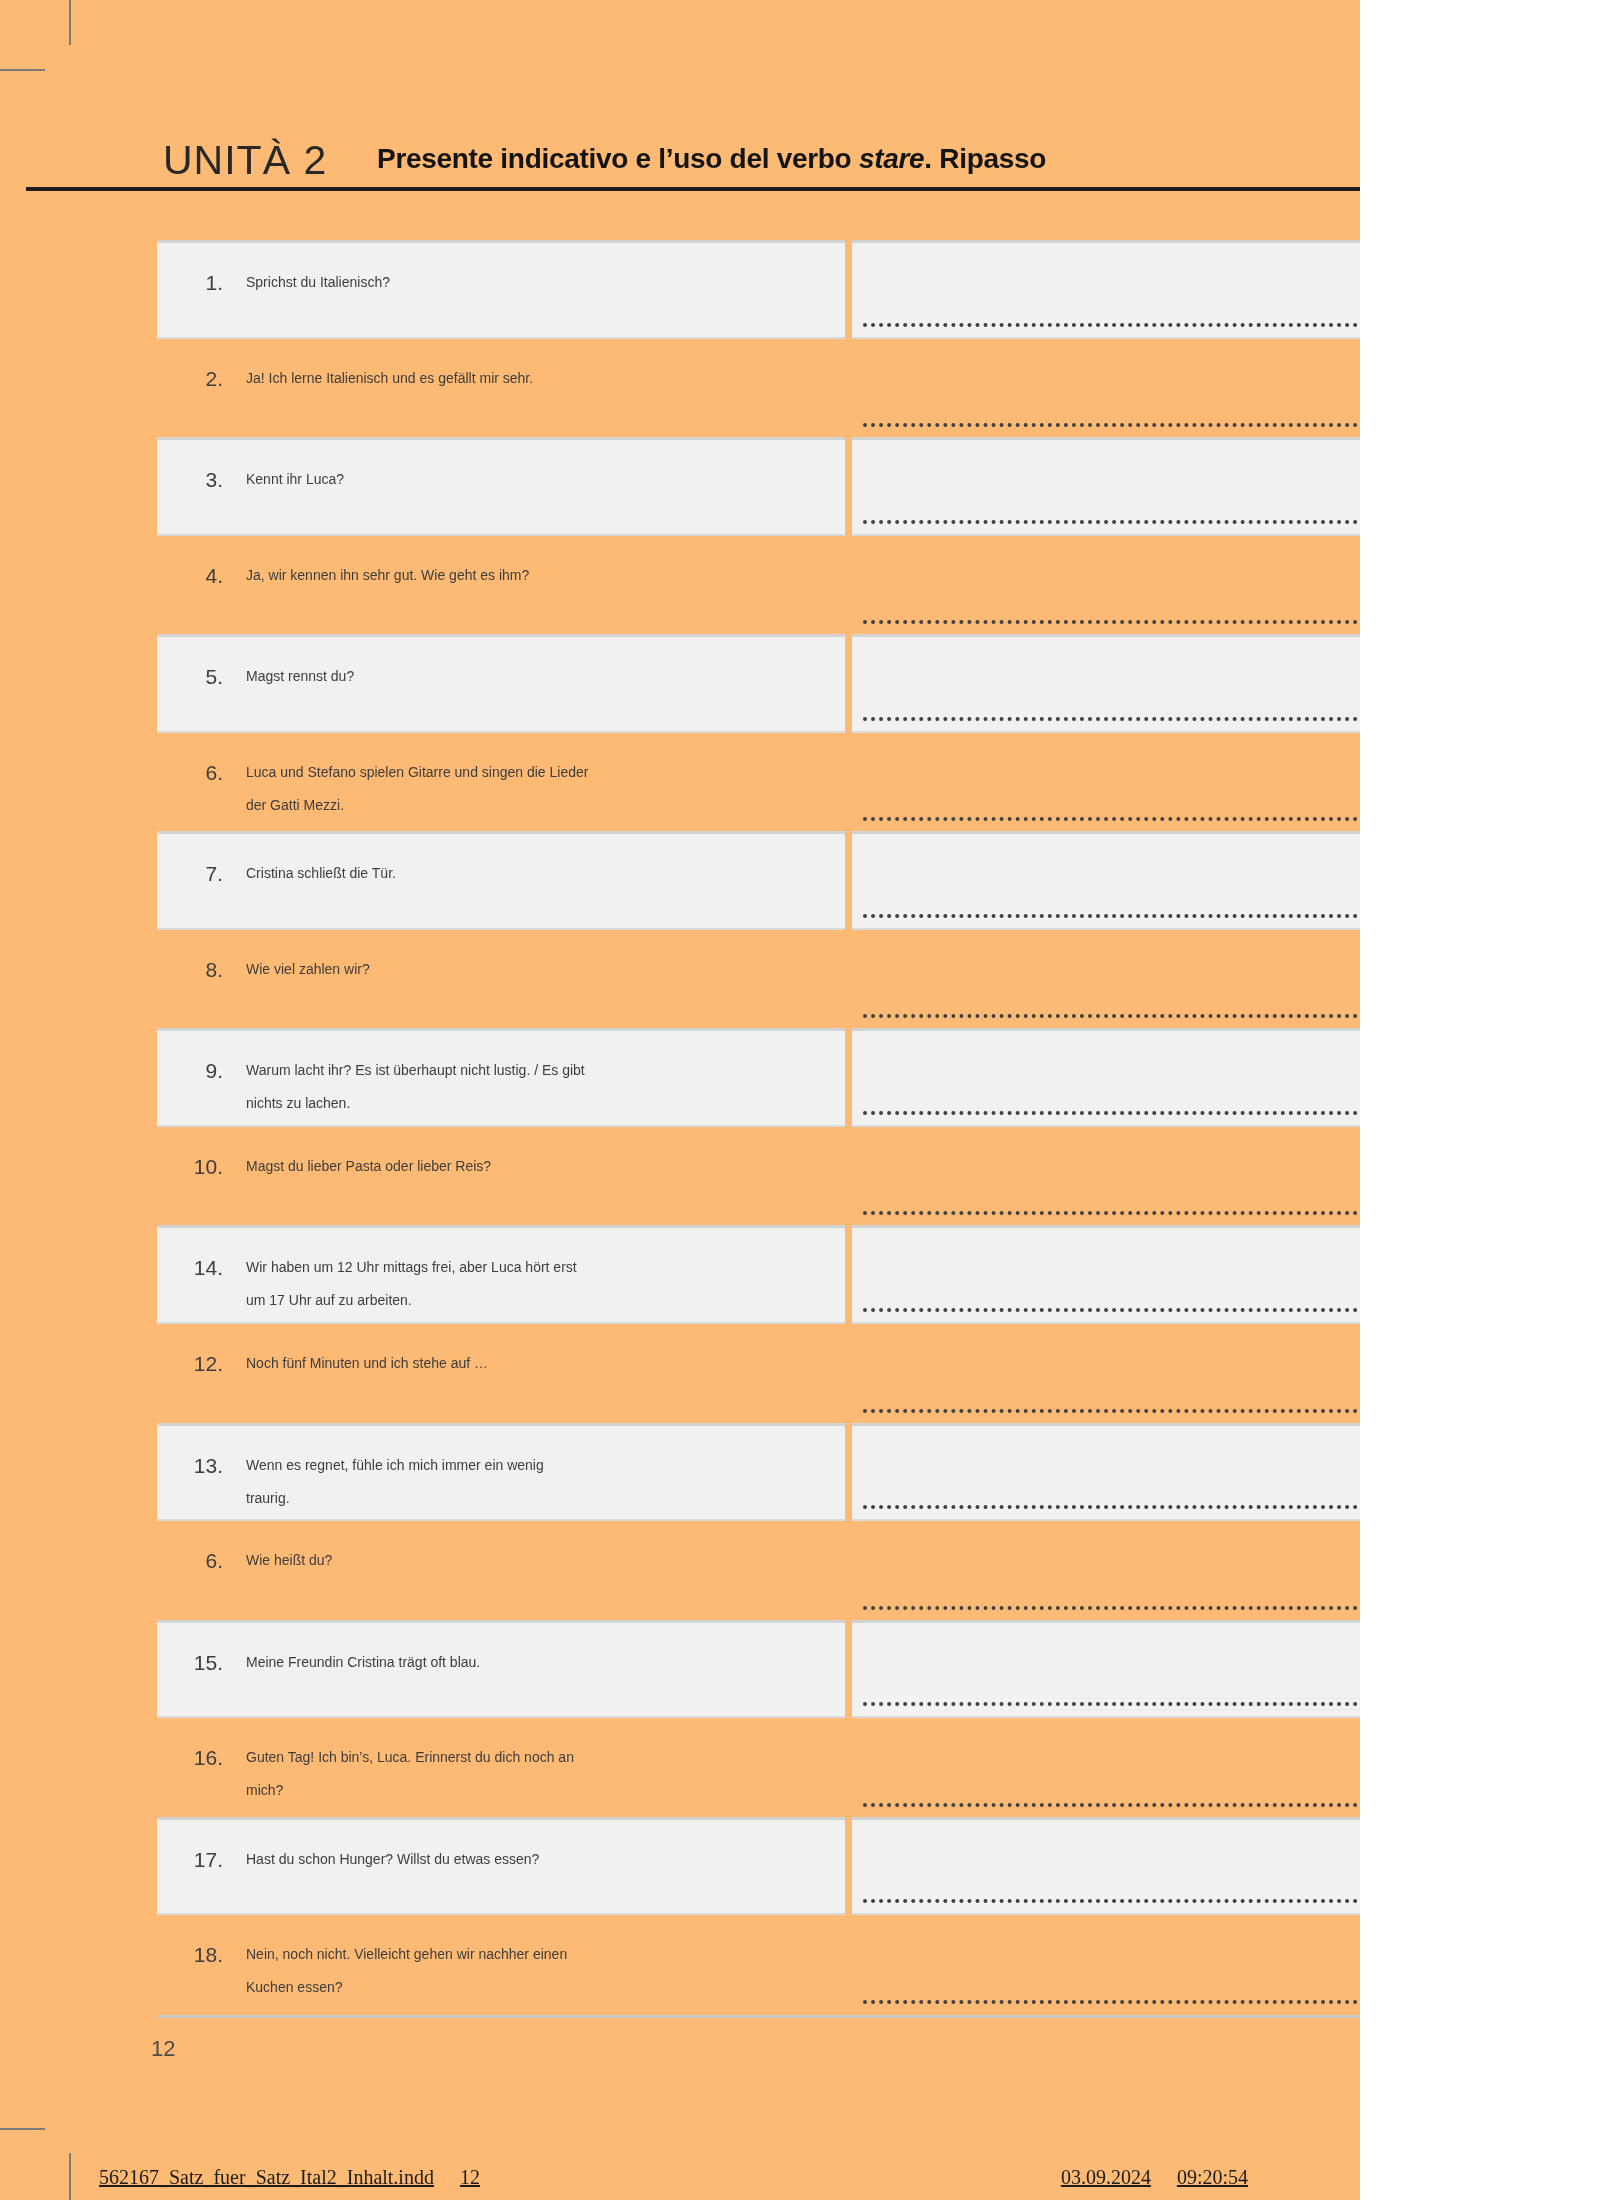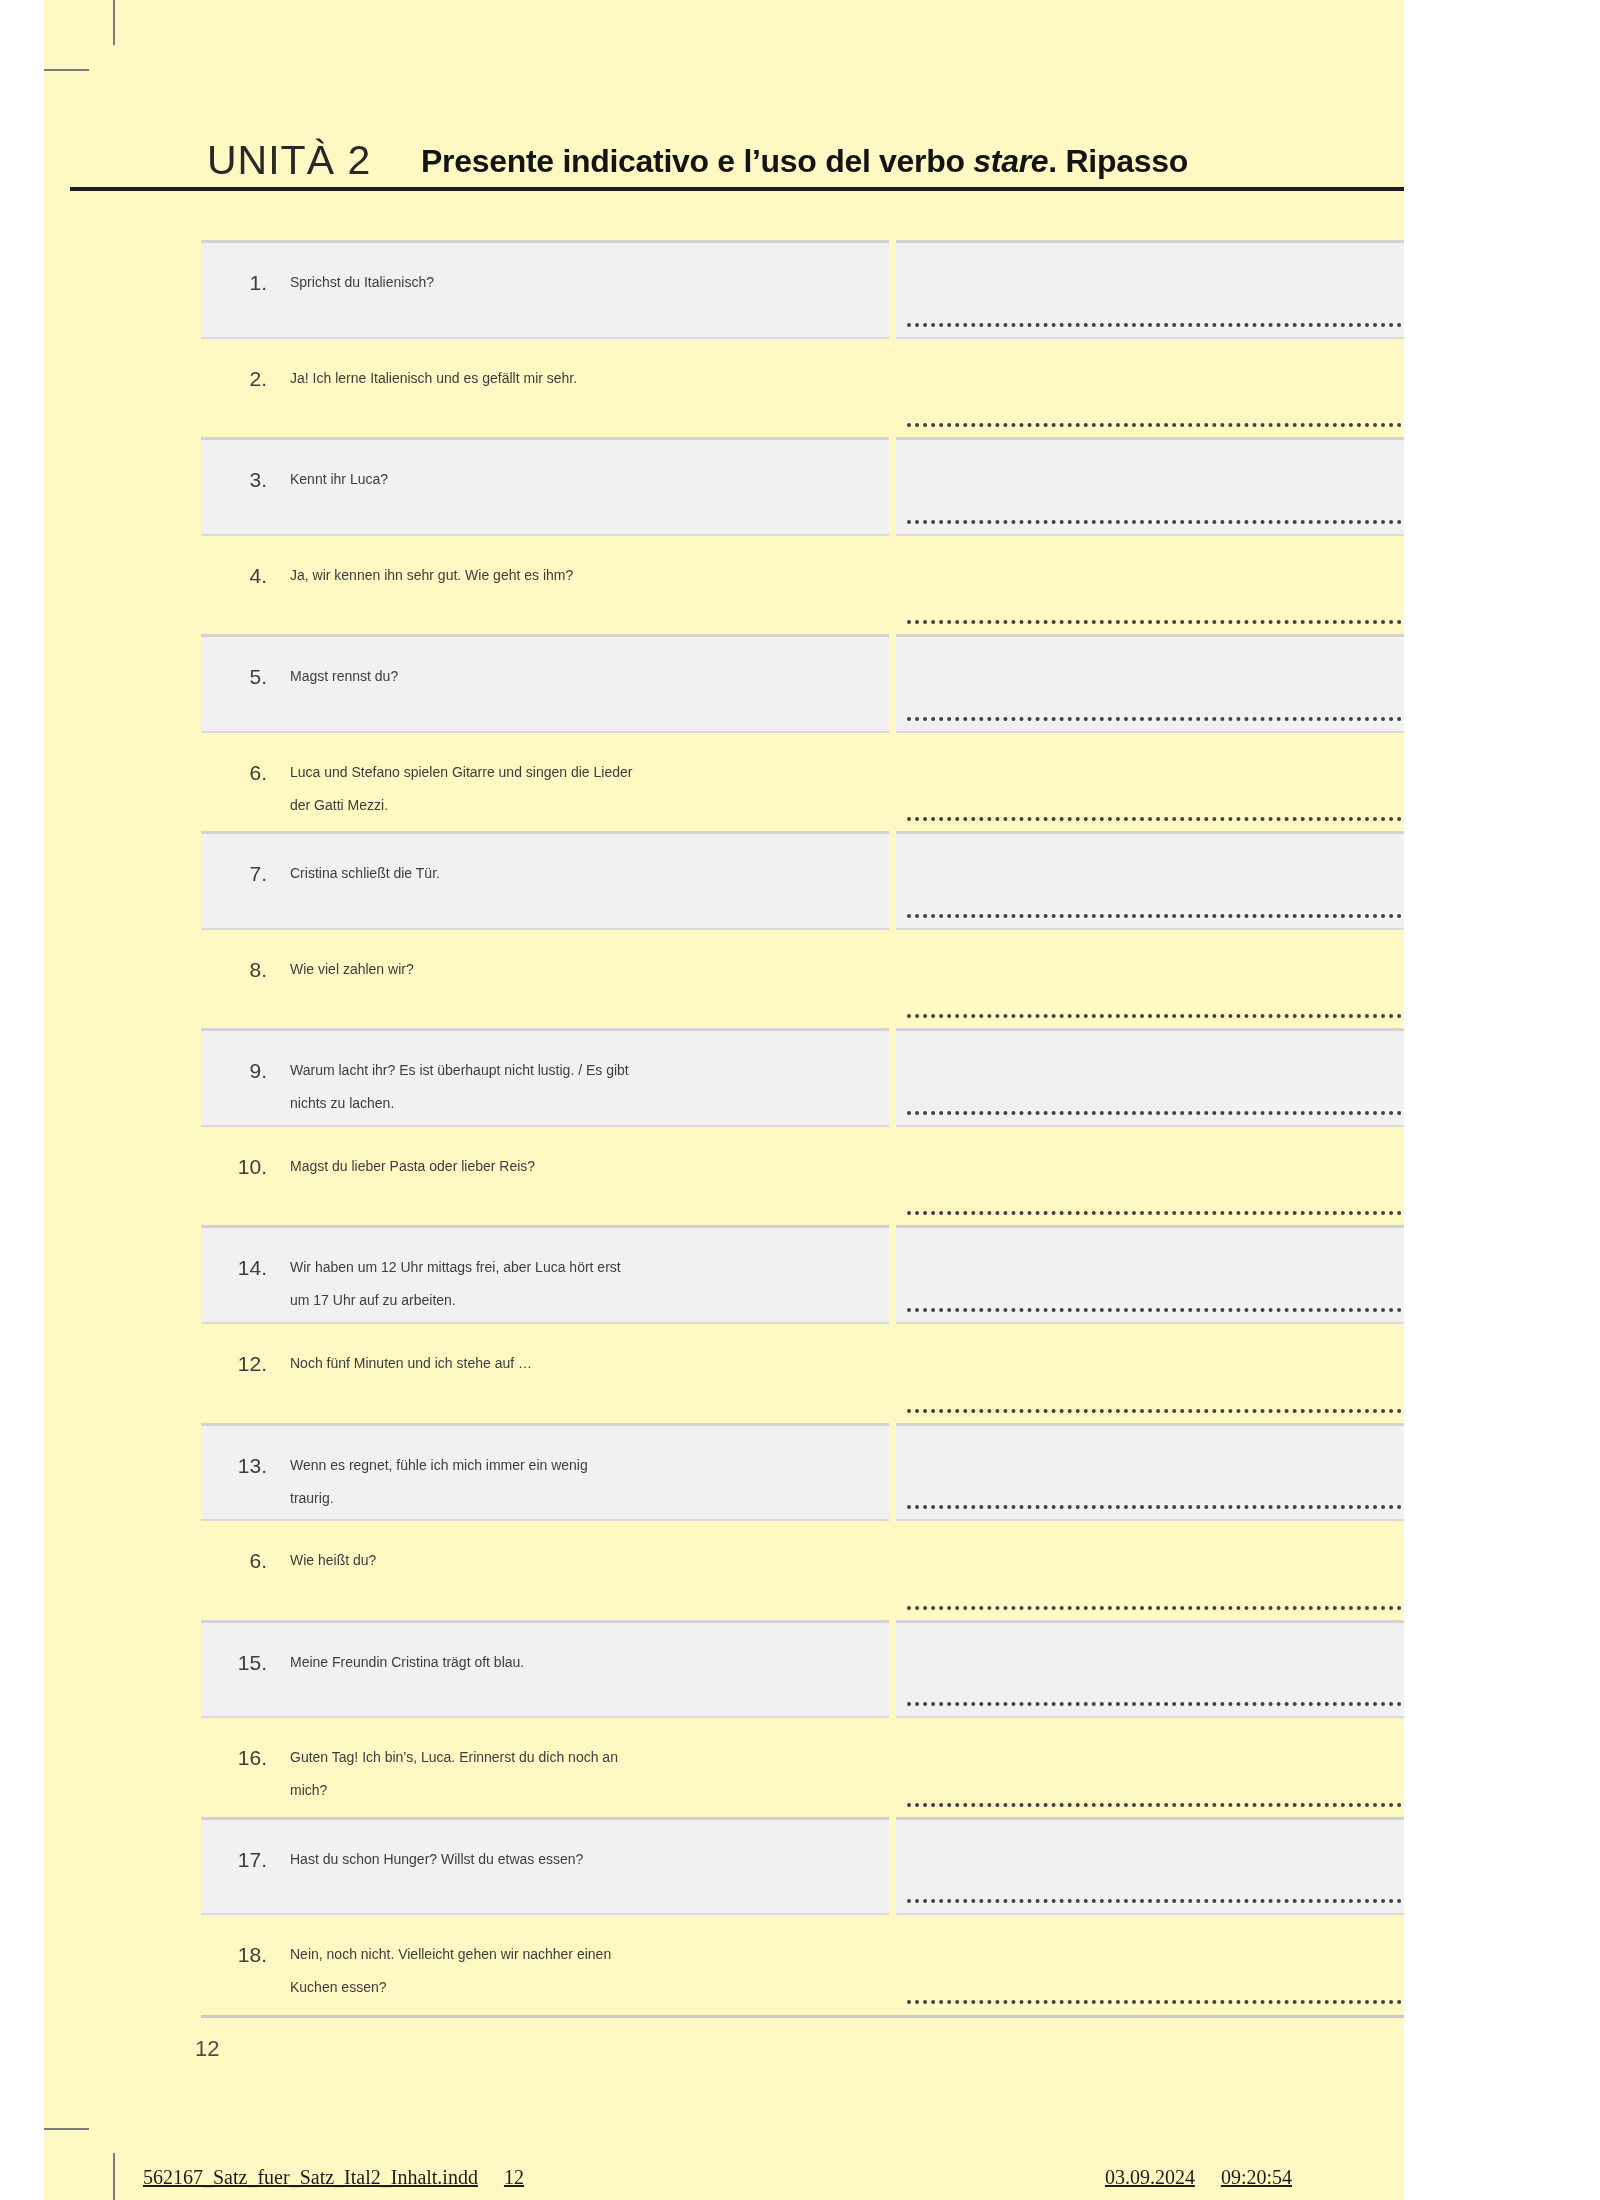--- a/index.html
+++ b/index.html
@@ -1,31 +1,30 @@
 <!DOCTYPE html>
 <html><head>
 <meta charset="utf-8">
 <style>
   html,body{margin:0;padding:0;background:#ffffff;}
   .page{
-    position:relative;width:1360px;height:2200px;background:#fef9c3;overflow:hidden;
+    position:relative;width:1360px;height:2200px;background:#fdba74;overflow:hidden;
     font-family:"Liberation Sans",sans-serif;
-    margin-left:44px;
   }
   
   .mark{position:absolute;background:#7b7b7b;}
   .mark.v{width:2px;height:45px;}
   .mark.h{width:45px;height:2px;}
   
   .unit-label{
     position:absolute;left:163px;top:140px;font-size:41px;font-weight:300;
     letter-spacing:1px;color:#282828;line-height:1;
   }
   .page-title{
-    position:absolute;left:377px;top:145px;font-size:32px;font-weight:700;
+    position:absolute;left:377px;top:145px;font-size:28px;font-weight:700;
     letter-spacing:-0.3px;color:#141414;line-height:1;white-space:nowrap;
   }
   .page-title .it{font-style:italic;}
   .title-rule{position:absolute;left:26px;top:187px;width:1506px;height:4px;background:#1f1f1f;}
   
   .exercise-list{position:absolute;left:157px;top:240px;width:1266px;}
   .row{position:relative;height:98.55px;}
   .q-col{position:absolute;left:0;top:0;bottom:0;width:688px;box-sizing:border-box;}
   .a-col{position:absolute;left:695px;top:0;bottom:0;width:571px;box-sizing:border-box;}
   .row.shaded .q-col,.row.shaded .a-col{

